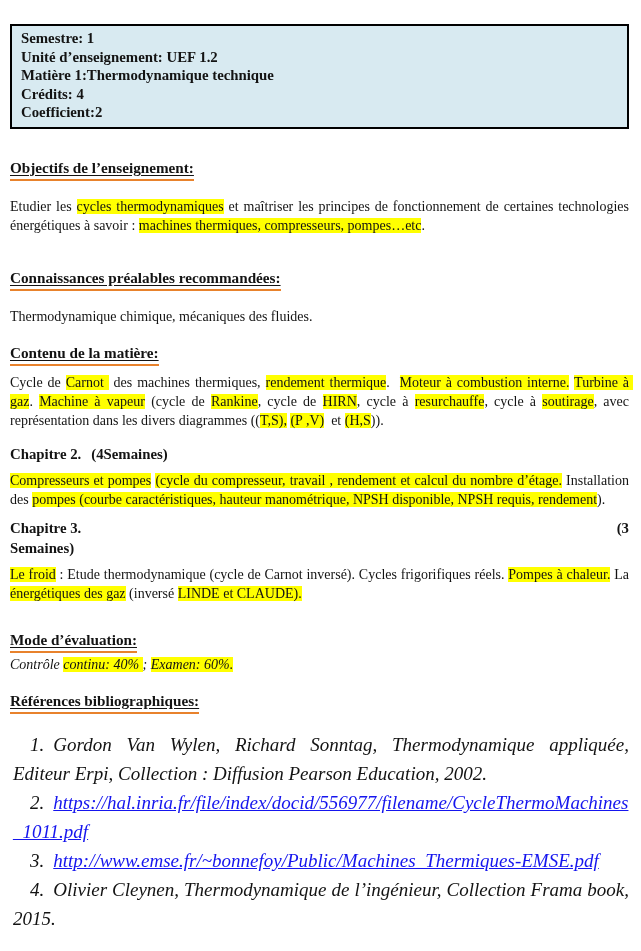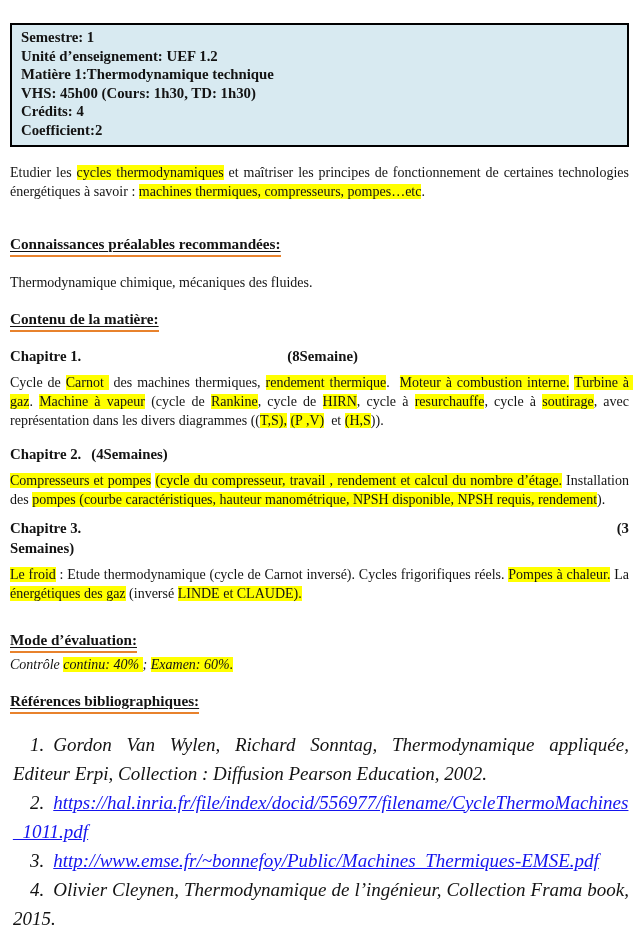--- a/index.html
+++ b/index.html
@@ -9,21 +9,21 @@
     --link:#1515ee;
     --ink:#131313;
   }
   *{margin:0;padding:0;box-sizing:border-box;}
   html,body{background:#ffffff;}
   body{
     width:641px;height:951px;overflow:hidden;
     font-family:"Liberation Serif","DejaVu Serif",serif;
     color:var(--ink);
   }
-  .page{width:641px;height:701px;padding:11px 12px 0 10px;margin-top:12px;}
+  .page{width:641px;height:701px;padding:24px 12px 0 10px;}
 
   
   .info-box{
     width:619px;
     border:2px solid #000;
     background:var(--boxfill);
     padding:3px 9px 5px 9px;
     font-weight:bold;
     font-size:14.8px;
     line-height:18.6px;
@@ -89,39 +89,38 @@
 </style>
 </head>
 <body>
 
 <div class="page">
 
   <div class="info-box">
     <div>Semestre: 1</div>
     <div>Unité d’enseignement: UEF 1.2</div>
     <div>Matière 1:Thermodynamique technique</div>
-    <div>VHS: 45h00 (Cours: 1h30, TD: 1h30)</div>
     <div>Crédits: 4</div>
     <div>Coefficient:2</div>
   </div>
 
+  <div class="sec-heading mt-obj">
+    <span class="heading-text">Objectifs de l’enseignement:</span>
+  </div>
   <p class="body-par"><span>Etudier les </span><span class="hl">cycles thermodynamiques</span><span> et maîtriser les principes de fonctionnement de certaines technologies énergétiques à savoir : </span><span class="hl">machines thermiques, compresseurs, pompes…etc</span><span>.</span></p>
 
   <div class="sec-heading mt-conn">
     <span class="heading-text">Connaissances préalables recommandées:</span>
   </div>
   <p class="body-par">Thermodynamique chimique, mécaniques des fluides.</p>
 
   <div class="sec-heading mt-cont">
     <span class="heading-text">Contenu de la matière: </span>
   </div>
 
-  <div class="chap-line">
-    <span>Chapitre 1.</span><span class="dur1">(8Semaine)</span>
-  </div>
   <p class="body-par chap-par"><span>Cycle de </span><span class="hl">Carnot </span><span> des machines thermiques, </span><span class="hl">rendement thermique</span><span>.  </span><span class="hl">Moteur à combustion interne.</span><span> </span><span class="hl">Turbine à gaz</span><span>. </span><span class="hl">Machine à vapeur</span><span> (cycle de </span><span class="hl">Rankine</span><span>, cycle de </span><span class="hl">HIRN</span><span>, cycle à </span><span class="hl">resurchauffe</span><span>, cycle à </span><span class="hl">soutirage</span><span>, avec représentation dans les divers diagrammes ((</span><span class="hl">T,S),</span><span> </span><span class="hl">(P ,V)</span><span>  et </span><span class="hl">(H,S</span><span>)).</span></p>
 
   <div class="chap-line">
     <span>Chapitre 2.</span><span class="dur2">(4Semaines)</span>
   </div>
   <p class="body-par chap-par"><span class="hl">Compresseurs et pompes</span><span> </span><span class="hl">(cycle du compresseur, travail , rendement et calcul du nombre d’étage.</span><span> Installation des </span><span class="hl">pompes (courbe caractéristiques, hauteur manométrique, NPSH disponible, NPSH requis, rendement</span><span>).</span></p>
 
   <div class="chap-line chap3-l1">
     <span>Chapitre 3.</span>
       <span>(3</span>

